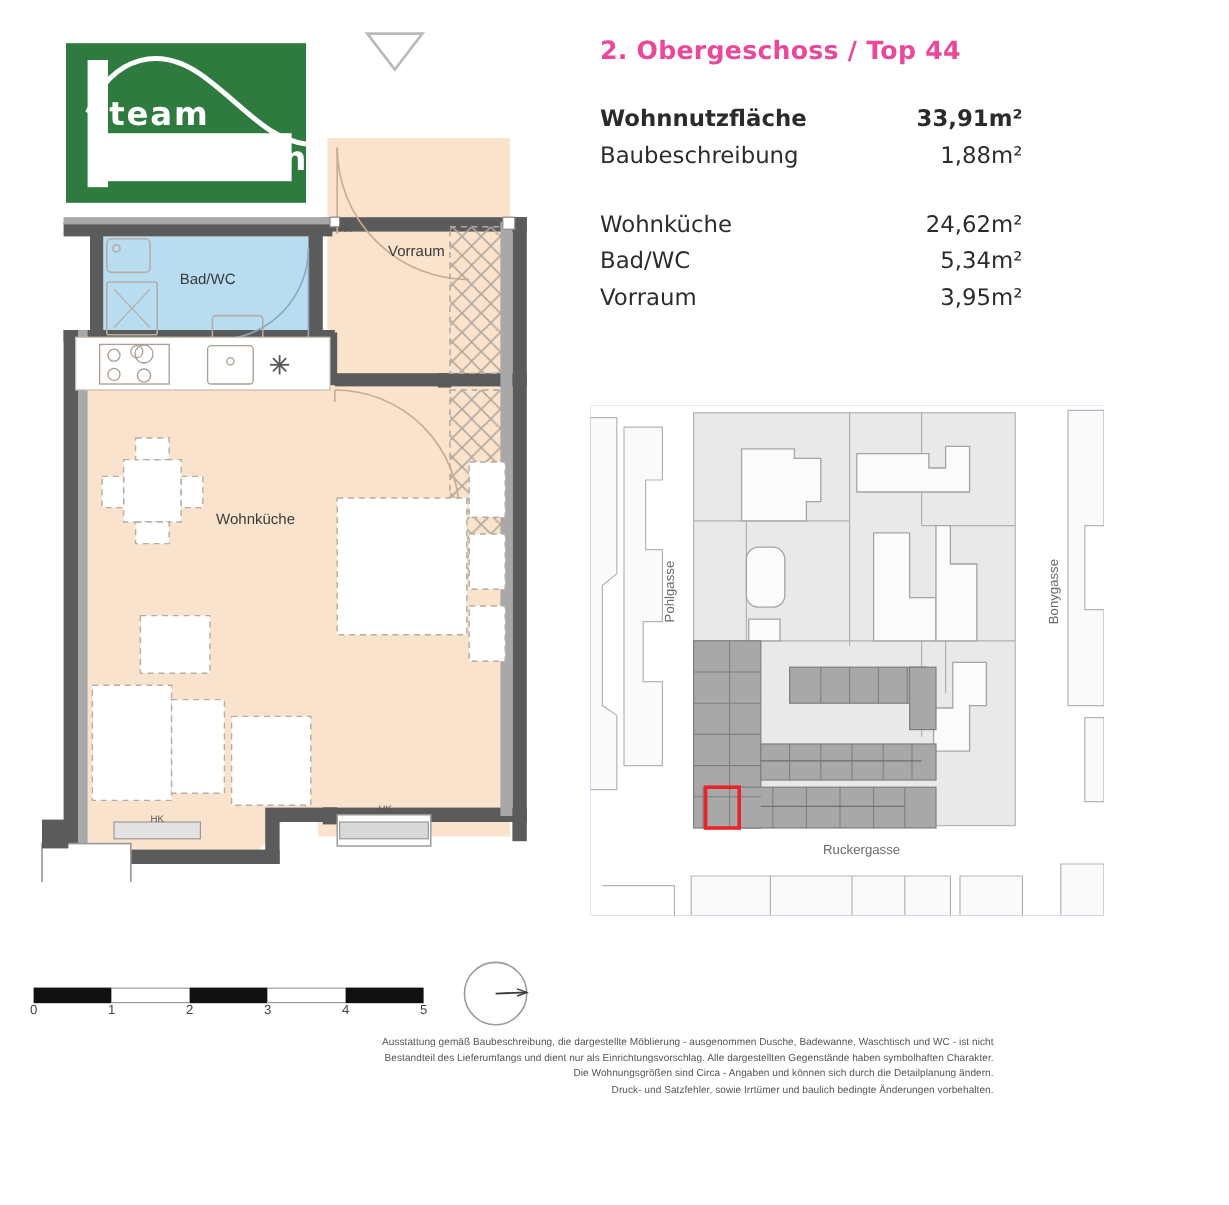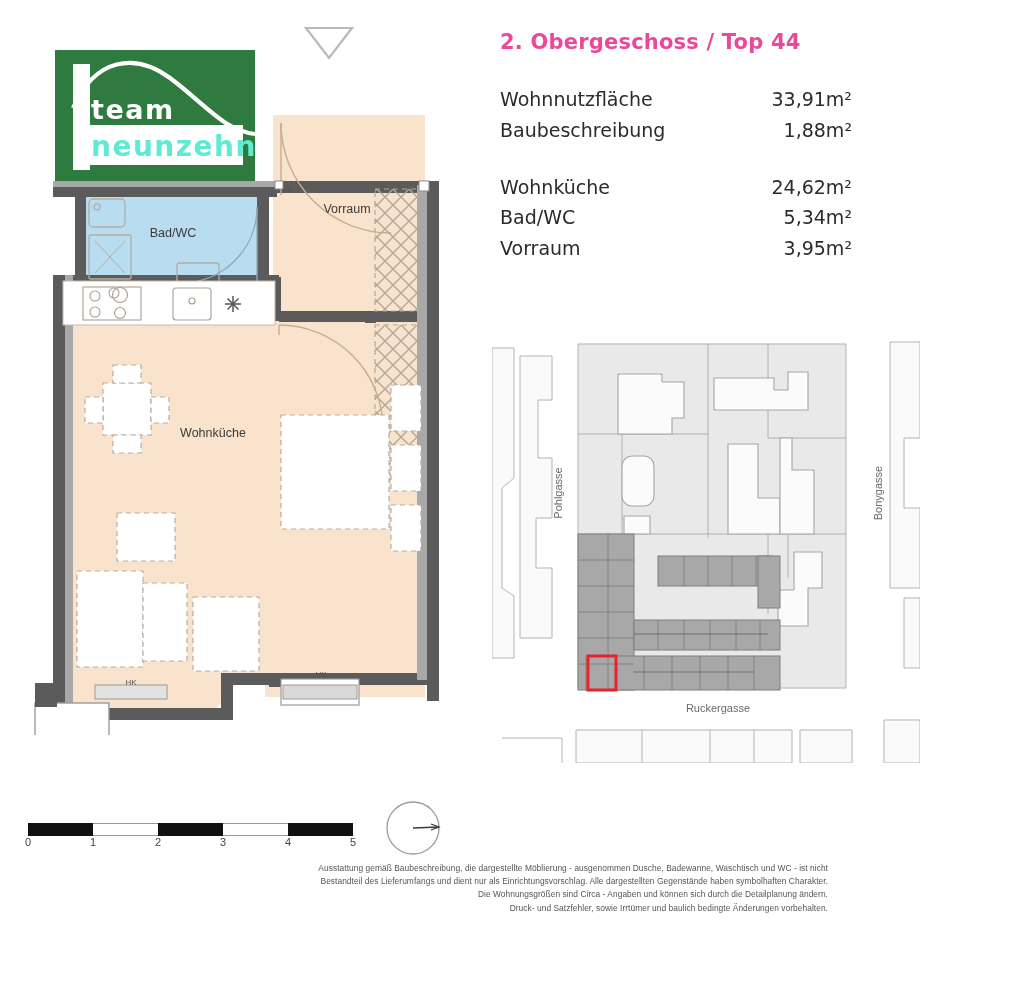--- a/index.html
+++ b/index.html
@@ -7,52 +7,52 @@
        font-family:"Liberation Sans","DejaVu Sans",sans-serif;
        color:#333;overflow:hidden;}
 
   .page{position:absolute;inset:0;background:#fff;}
 
   
   #north-arrow{position:absolute;left:303px;top:26px;width:52px;height:34px;}
   #north-arrow svg{display:block;}
 
   
-  #logo{position:absolute;left:55px;top:50px;width:200px;height:133px;
+  #logo{position:absolute;left:55px;top:36px;width:200px;height:133px;
         background:#2f7a3f;overflow:hidden;}
   #logo .mast{position:absolute;left:18px;top:14px;width:17px;height:106px;
               background:#ffffff;}
   #logo svg.wave{position:absolute;left:0;top:0;}
   #logo .band{position:absolute;left:28px;top:75px;right:12px;height:40px;
               background:#ffffff;}
   #logo .team{position:absolute;left:36px;top:44px;color:#ffffff;
               font-size:27px;font-weight:700;letter-spacing:1.5px;
               font-family:"DejaVu Sans",sans-serif;}
-  #logo .neunzehn{position:absolute;left:36px;top:80px;color:#5eead4;
+  #logo .neunzehn{position:absolute;left:36px;top:80px;color:#ffffff;
               font-size:28px;font-weight:700;letter-spacing:1.5px;
               font-family:"DejaVu Sans",sans-serif;}
 
   
   #floorplan{position:absolute;left:25px;top:85px;width:440px;height:650px;}
   #floorplan svg{display:block;}
   .rm-label{font-family:"Liberation Sans",sans-serif;font-size:12.5px;
             fill:#3a3a3a;font-weight:400;}
   .rm-label-sm{font-family:"Liberation Sans",sans-serif;font-size:8px;
             fill:#555;}
 
   
   #info{position:absolute;left:500px;top:30px;width:400px;}
   #info .title{font-size:21px;font-weight:700;color:#ec4899;
                letter-spacing:.2px;margin:0 0 30px 0;
                font-family:"DejaVu Sans",sans-serif;}
   #info table{border-collapse:collapse;width:352px;}
   #info td{padding:0;font-size:19px;color:#2b2b2b;line-height:1.62;
            font-family:"DejaVu Sans",sans-serif;}
   #info td.val{text-align:right;padding-left:4px;}
-  #info tr.bold td{font-weight:400;margin-top:24px;}
+  #info tr.bold td{font-weight:700;margin-top:24px;}
   #info tr.spacer td{height:26px;line-height:26px;font-size:0;}
   .col-lbl{width:244px;}
 
   
   #sitemap{position:absolute;left:492px;top:338px;width:428px;height:425px;
            background:#c4b5fd;overflow:hidden;}
   #sitemap svg{display:block;}
   .street{font-family:"Liberation Sans",sans-serif;font-size:11px;fill:#6a6a6a;}
 
   

